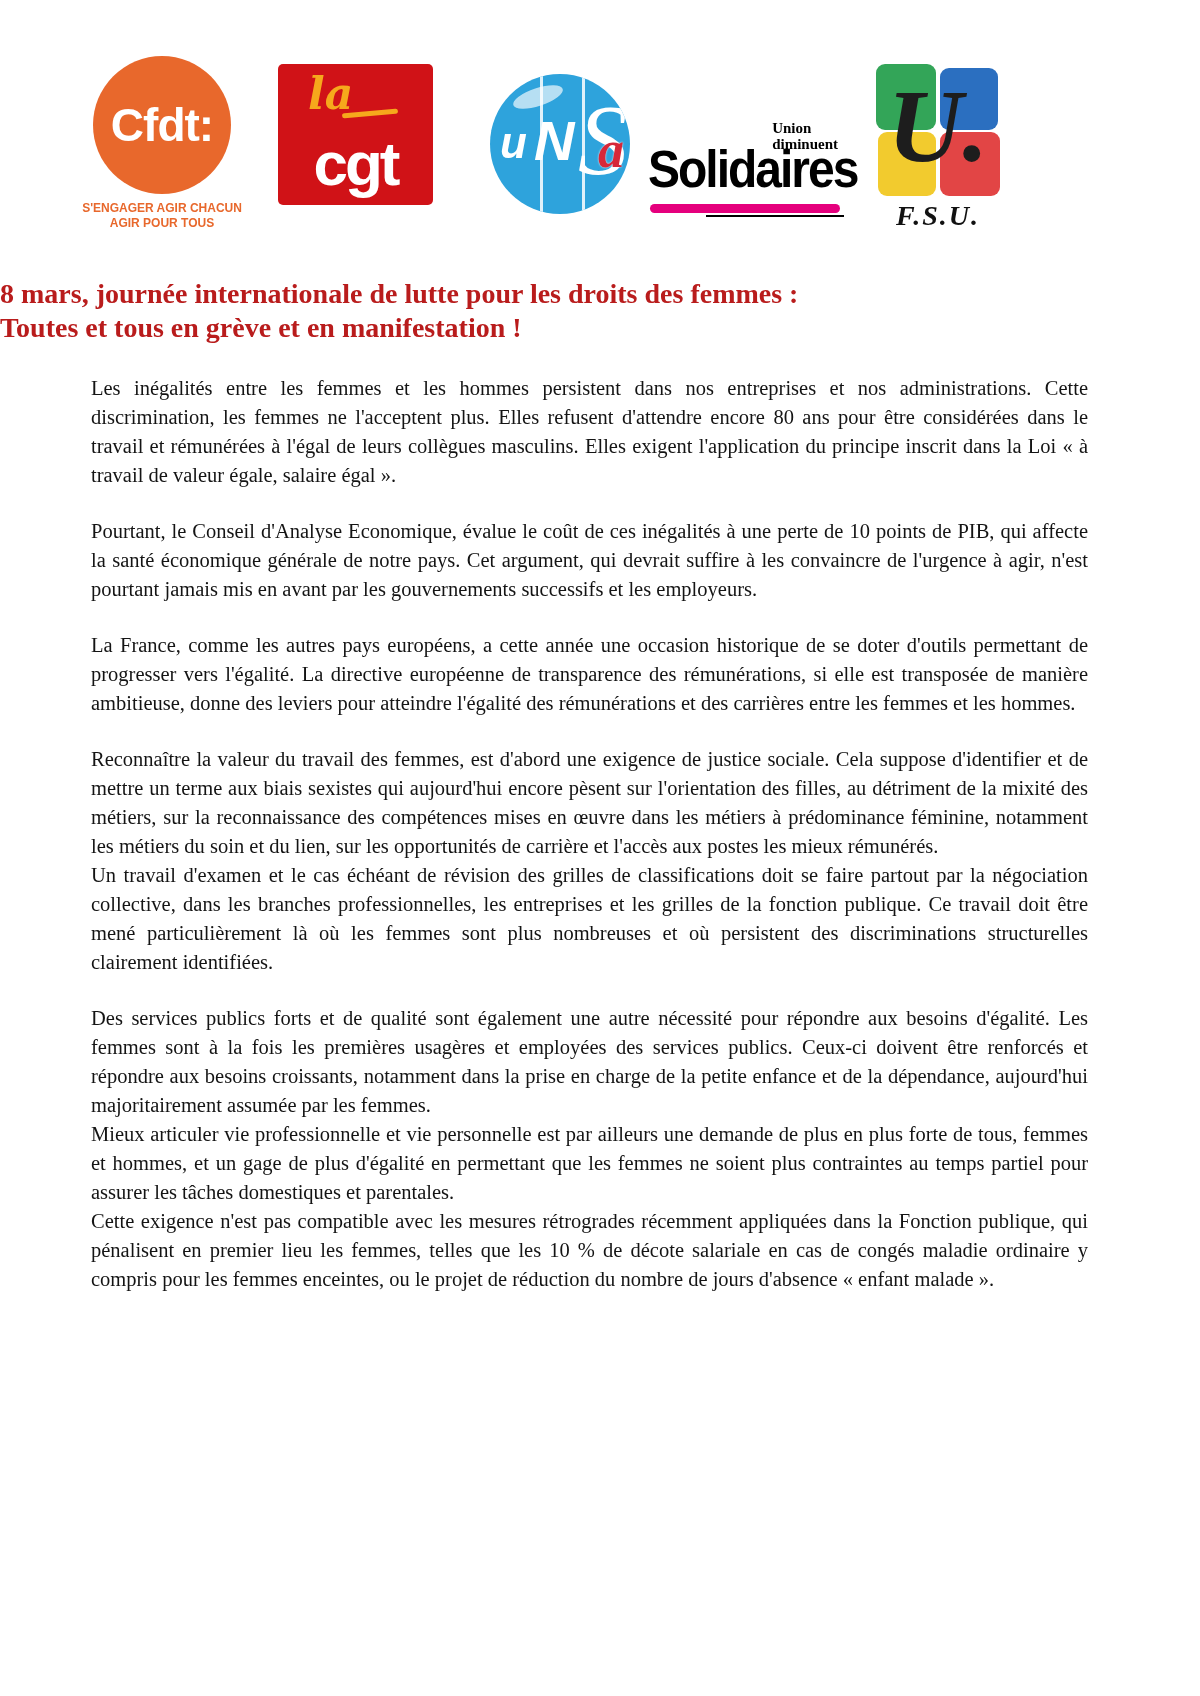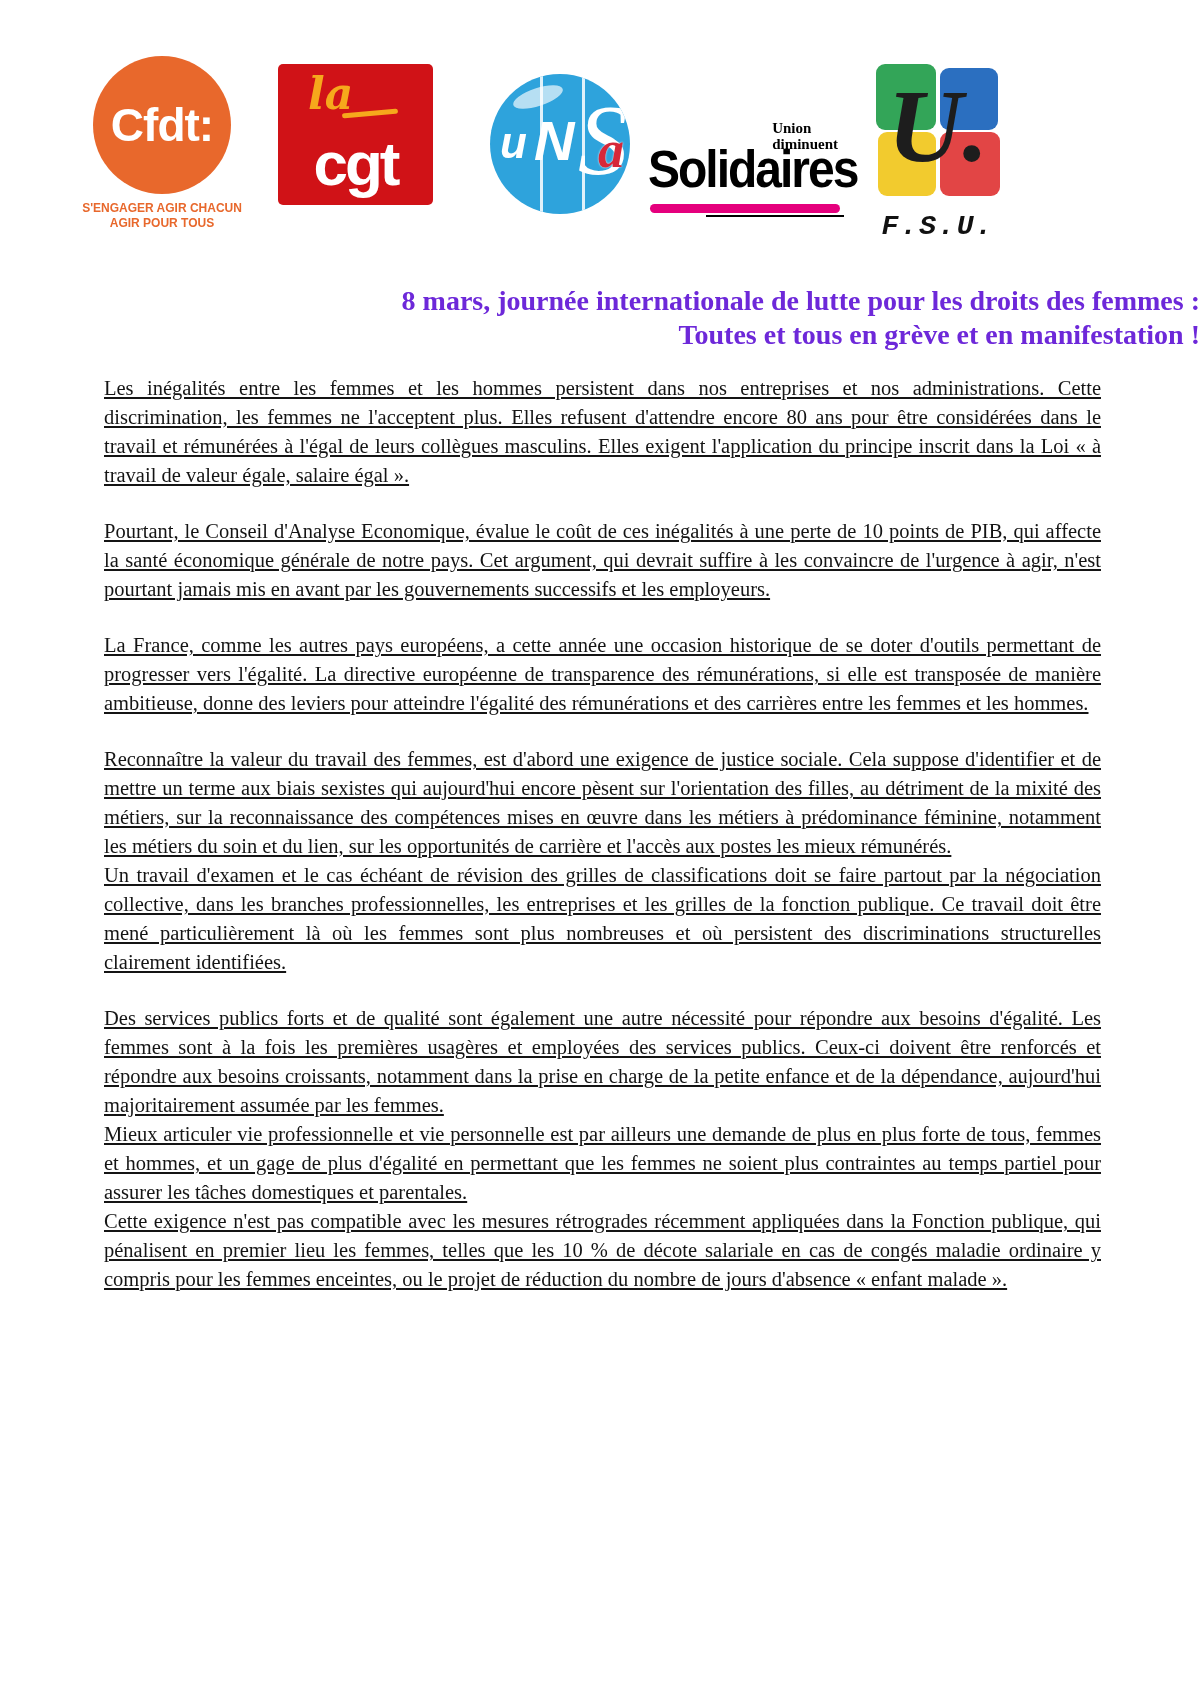--- a/index.html
+++ b/index.html
@@ -117,41 +117,40 @@
   .fsu-sq-green  { left: 2px;  top: 2px;  width: 60px; height: 66px; background: #33A558; }
   .fsu-sq-blue   { left: 66px; top: 6px;  width: 58px; height: 62px; background: #2B6FC0; }
   .fsu-sq-yellow { left: 4px;  top: 70px; width: 58px; height: 64px; background: #F2CB2E; }
   .fsu-sq-red    { left: 66px; top: 70px; width: 60px; height: 64px; background: #E24545; }
   .fsu-u {
     position: absolute; left: 0; top: -6px; width: 100%; text-align: center;
     font-family: "Liberation Serif", serif; font-style: italic; font-weight: bold;
     font-size: 104px; line-height: 140px; color: #1d1d1d;
   }
   .fsu-label {
-    margin-top: 13px; font-family: Liberation Mono, monospace;
+    margin-top: 2px; font-family: Liberation Serif, serif;
     font-style: italic; font-weight: bold; font-size: 28px; color: #111;
     letter-spacing: 2px;
   }
 
   
   .doc-title {
-    position: absolute; top: 284px; left: 0; width: 100%;
-    text-align: right; color: #6d28d9;
+    position: absolute; top: 277px; left: 0; width: 100%;
+    text-align: left; color: #b91c1c;
     font-family: "Liberation Serif", serif; font-weight: bold;
     font-size: 28px; line-height: 34px;
   }
 
   
   .doc-body {
-    position: absolute; top: 374px; left: 104px; width: 997px;
+    position: absolute; top: 374px; left: 91px; width: 997px;
     color: #141414;
     font-family: "Liberation Serif", serif;
     font-size: 20.5px; line-height: 29px;
     text-align: justify;
-    text-decoration: underline;
   }
   .block { margin-bottom: 27px; }
   .block:last-child { margin-bottom: 0; }
 </style>
 </head>
 <body>
 
 <div class="page">
 
   <div class="logo logo-cfdt">

